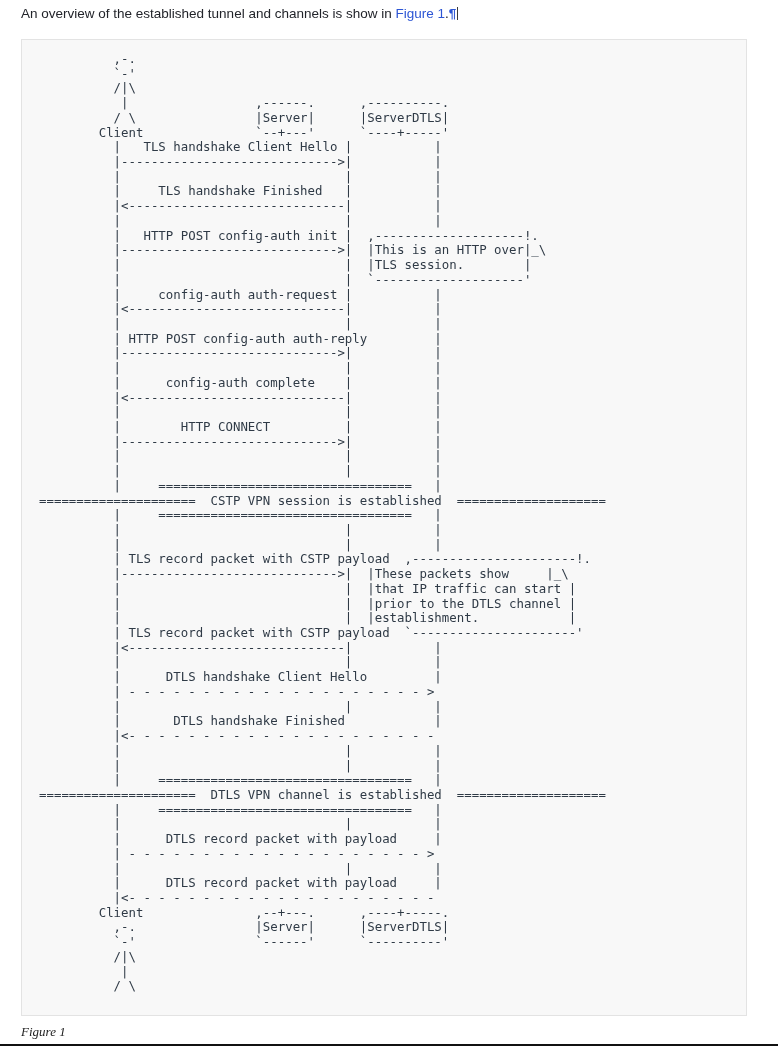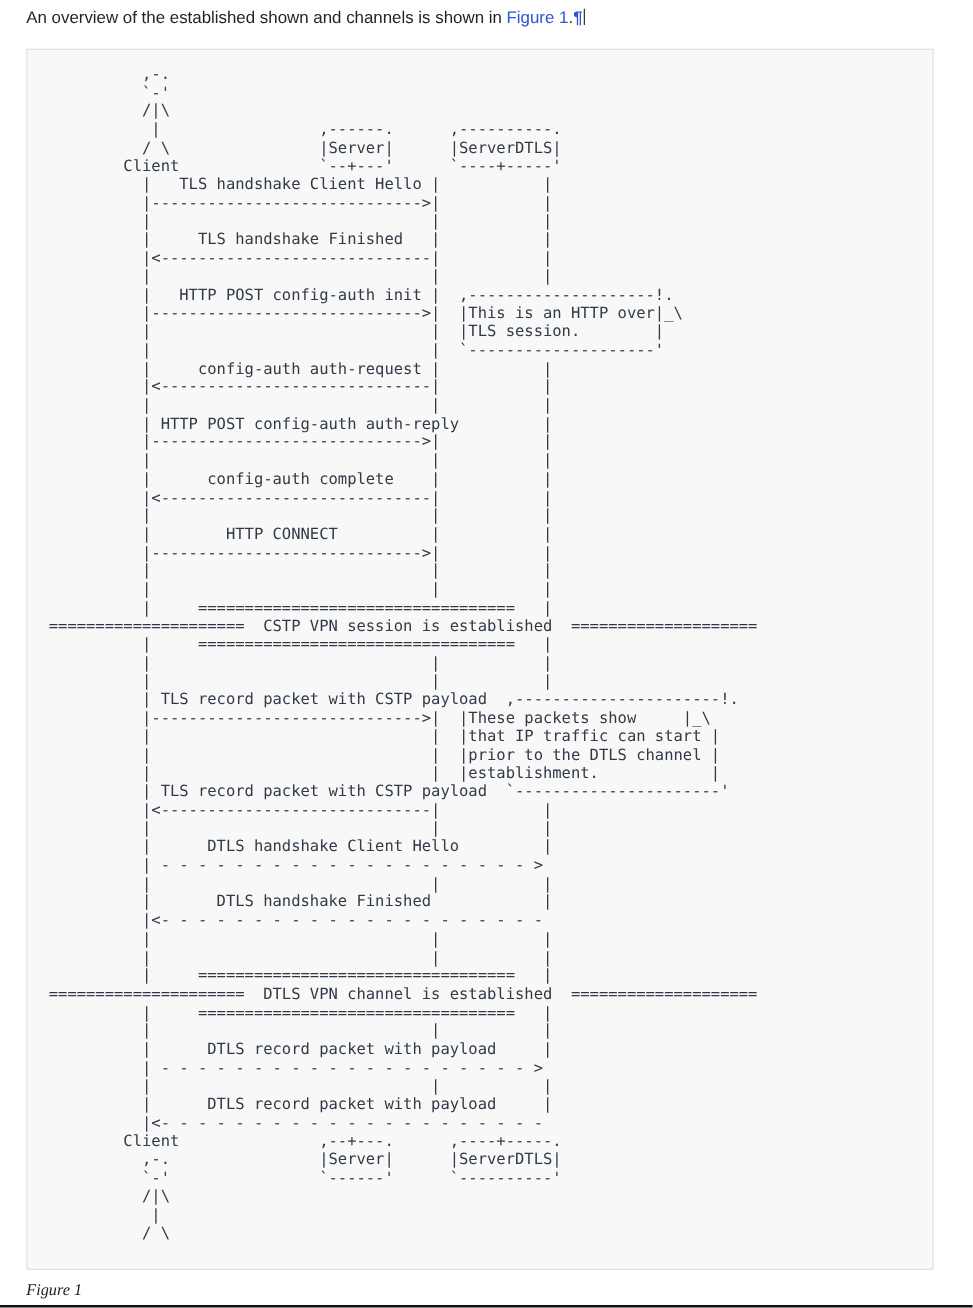--- a/index.html
+++ b/index.html
@@ -87,21 +87,21 @@
     left: 0;
     top: 1044px;
     width: 778px;
     height: 2px;
     background: #111111;
   }
 </style>
 </head>
 <body>
 
-<div class="intro"><span>An overview of the established shown and channels is shown in </span><a class="figref" href="#">Figure 1</a><span>.</span><span class="pilcrow">¶</span><span class="caret"></span></div>
+<div class="intro"><span>An overview of the established tunnel and channels is show in </span><a class="figref" href="#">Figure 1</a><span>.</span><span class="pilcrow">¶</span><span class="caret"></span></div>
 
 <div class="figure-panel">
   <pre class="ascii-art">          ,-.
           `-'
           /|\
            |                 ,------.      ,----------.
           / \                |Server|      |ServerDTLS|
         Client               `--+---'      `----+-----'
           |   TLS handshake Client Hello |           |
           |-----------------------------&gt;|           |

